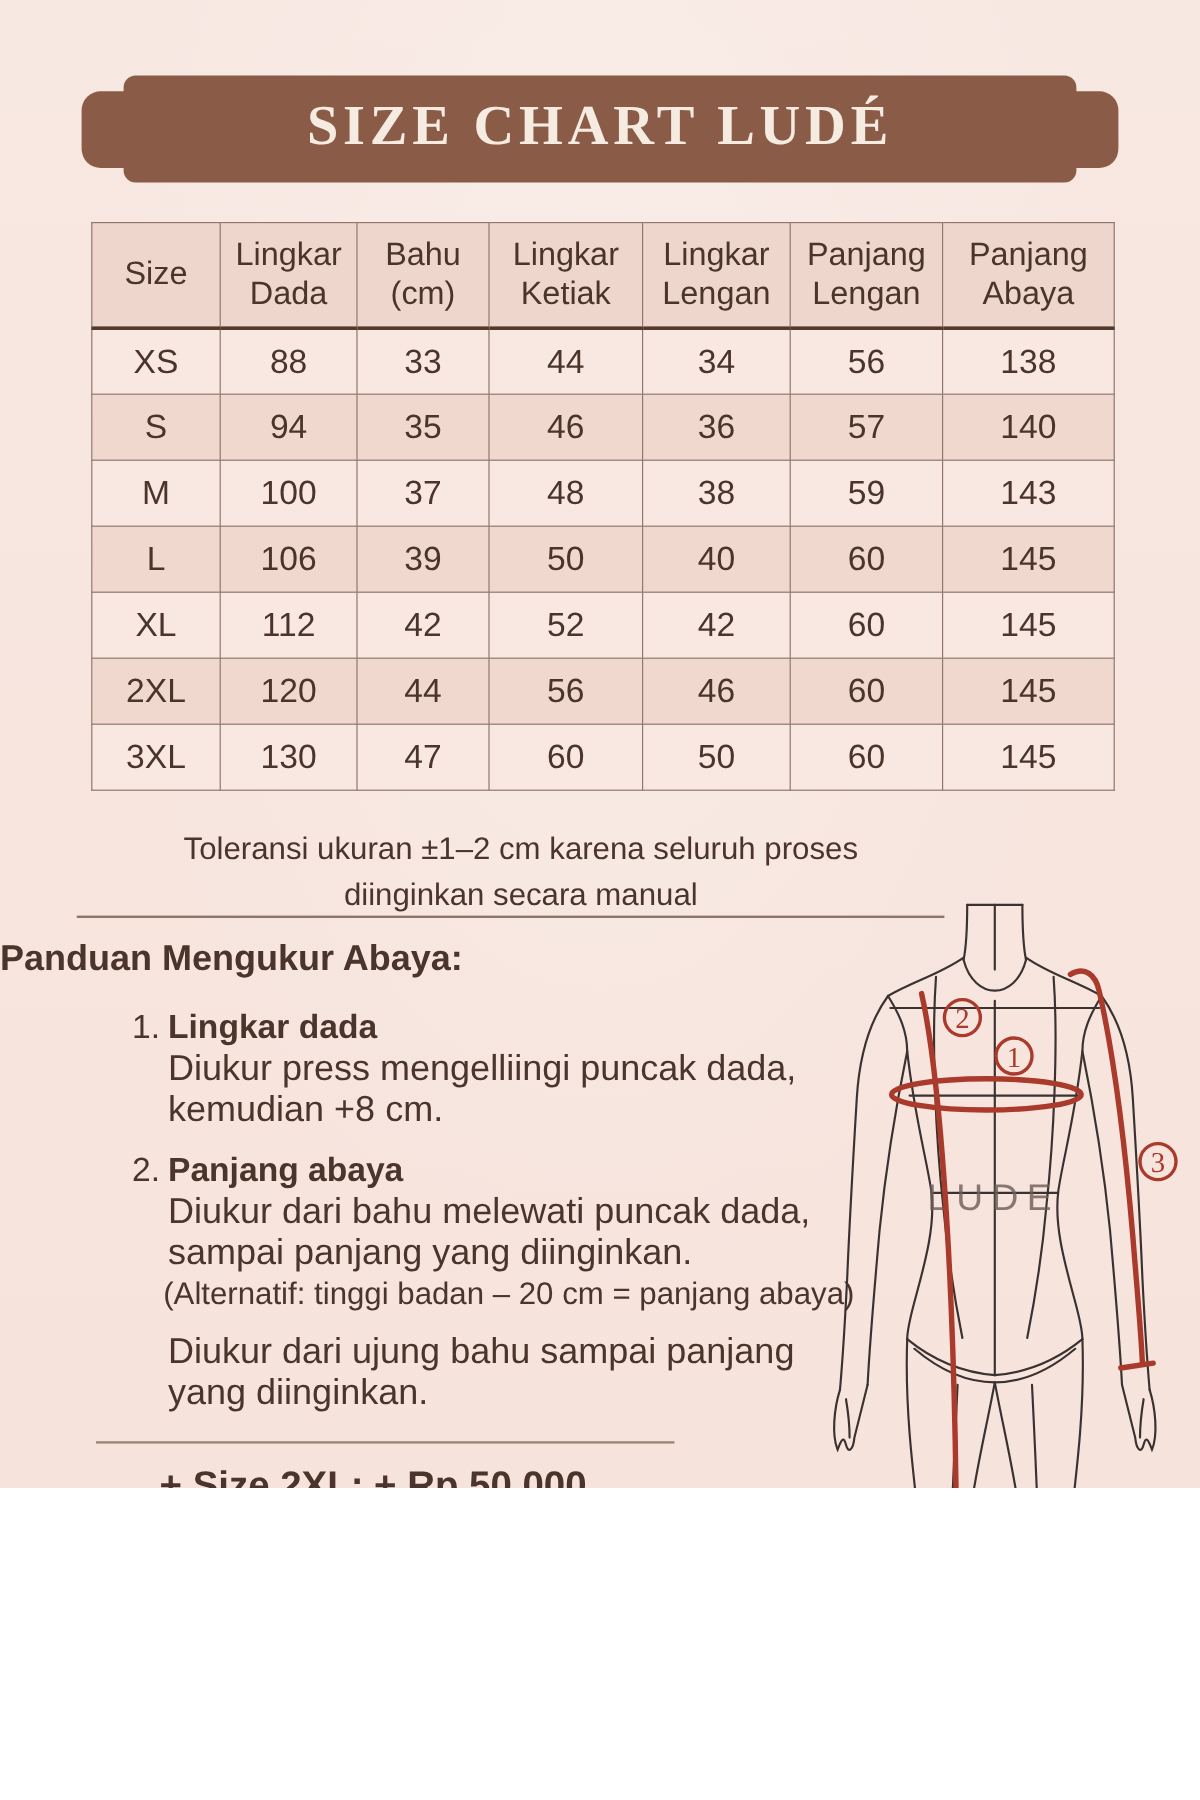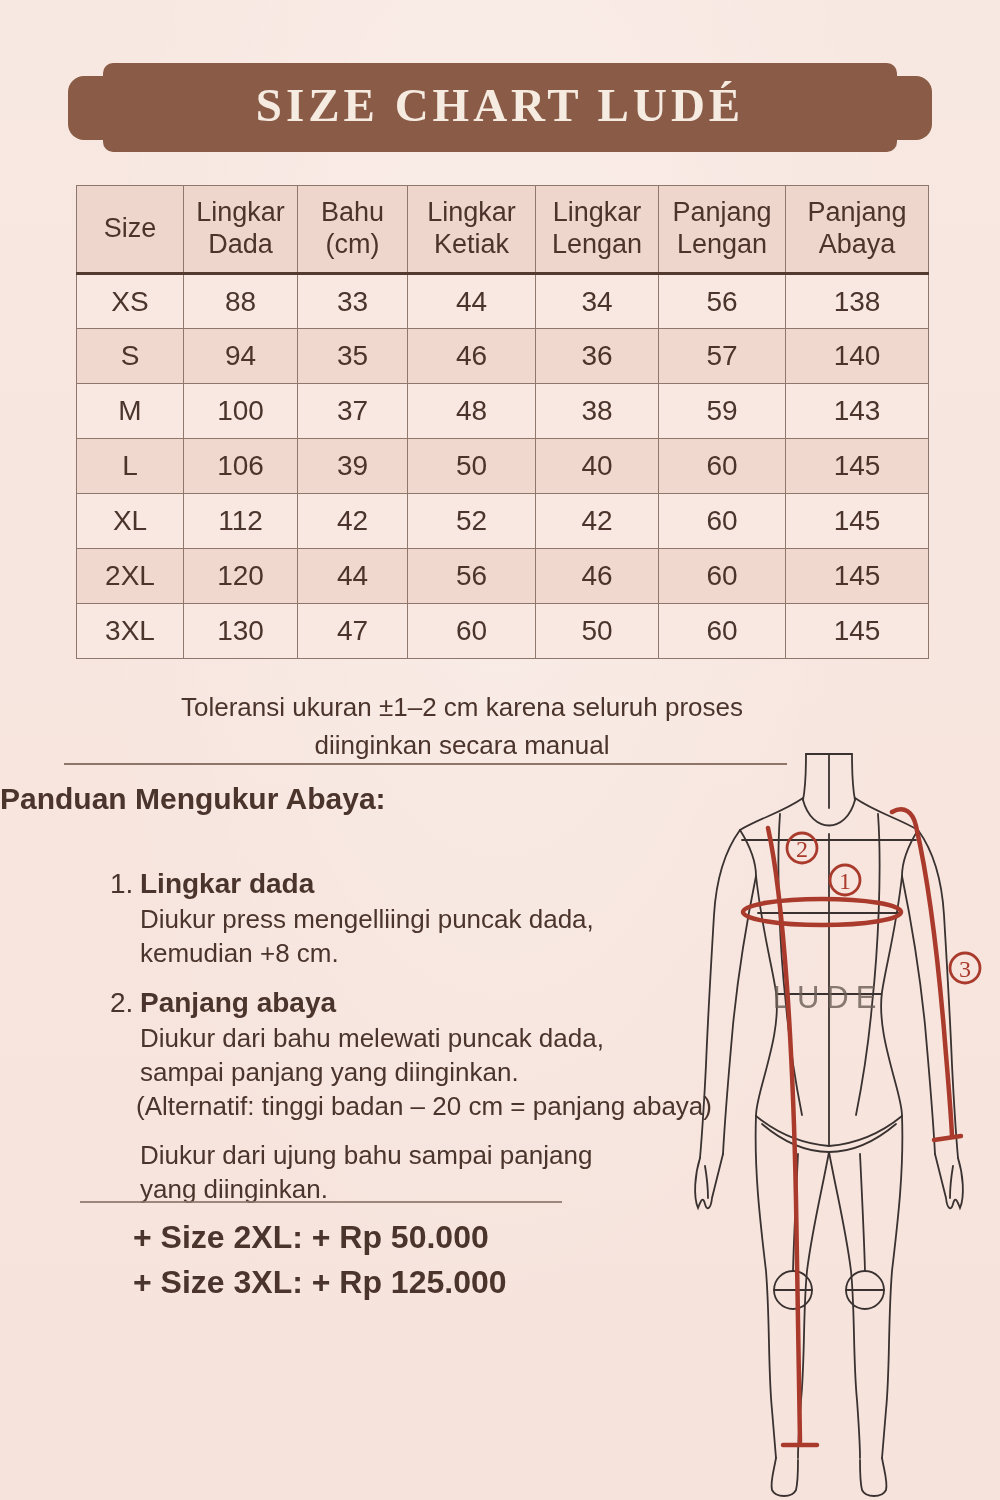--- a/index.html
+++ b/index.html
@@ -1,18 +1,18 @@
 <!DOCTYPE html>
 <html><head>
 <meta charset="utf-8">
 <style>
   html,body{margin:0;padding:0;}
   body{font-family:"Liberation Sans",sans-serif;}
   #page{
-    position:relative;width:1000px;height:1500px;overflow:hidden;
+    position:relative;width:1000px;height:1240px;overflow:hidden;
     background:#f8e8e2;
     background-image:radial-gradient(ellipse at 50% 30%, rgba(255,255,255,.25), rgba(0,0,0,0) 60%),
                      linear-gradient(180deg,#f8e8e2 0%,#f7e5de 55%,#f6e3dc 100%);
     color:#4a342b;
   }
   
   .banner-outer{position:absolute;left:103px;top:63px;width:794px;height:89px;background:#8a5c47;border-radius:10px;}
   .banner-inner{position:absolute;left:68px;top:76px;width:864px;height:64px;background:#8a5c47;border-radius:16px;}
   .banner-title{
     position:absolute;left:0;top:78px;width:1000px;text-align:center;
@@ -30,32 +30,32 @@
   }
   table.size-chart thead tr{height:88px;background:#eed6cc;}
   table.size-chart thead th{font-size:27px;line-height:1.18;border-bottom:3px solid #53392e;}
   table.size-chart tbody tr{height:55px;}
   table.size-chart tbody tr:nth-child(odd){background:#f9e8e1;}
   table.size-chart tbody tr:nth-child(even){background:#f1d8cf;}
   table.size-chart tbody td{font-size:28px;}
   col.c0{width:107px}col.c1{width:114px}col.c2{width:110px}col.c3{width:128px}
   col.c4{width:123px}col.c5{width:127px}col.c6{width:143px}
   
-  .tolerance{position:absolute;left:62px;top:688px;width:800px;text-align:center;font-size:26px;line-height:38px;}
+  .tolerance{position:absolute;left:34px;top:688px;width:800px;text-align:center;font-size:26px;line-height:38px;}
   
   .divider-1{position:absolute;left:64px;top:763px;width:723px;height:2px;background:#8d7569;}
   .divider-2{position:absolute;left:80px;top:1201px;width:482px;height:1.5px;background:#8d7569;opacity:.85;}
   
   .guide-heading{position:absolute;left:0;top:782px;width:800px;text-align:left;font-size:30px;font-weight:bold;}
-  .guide{position:absolute;left:110px;top:838px;width:640px;margin-top:28px;}
+  .guide{position:absolute;left:110px;top:838px;width:640px;}
   .guide-item{margin-bottom:15px;}
   .guide-title-row{font-size:28px;line-height:36px;}
   .guide-title-row .num{display:inline-block;width:30px;font-weight:normal;}
   .guide-title-row .ttl{font-weight:bold;}
-  .guide-body{margin-left:30px;font-size:26px;line-height:34px;}
+  .guide-body{margin-left:30px;font-size:30px;line-height:34px;}
   .guide-note{margin-left:26px;font-size:26px;line-height:34px;white-space:nowrap;}
   
   .surcharge{position:absolute;left:133px;font-size:32px;font-weight:bold;}
   .surcharge.s1{top:1219px;}
   .surcharge.s2{top:1264px;}
   
   .figure-wrap{position:absolute;left:680px;top:750px;width:320px;height:750px;}
   .figure-wrap svg{display:block;}
 </style>
 </head>

